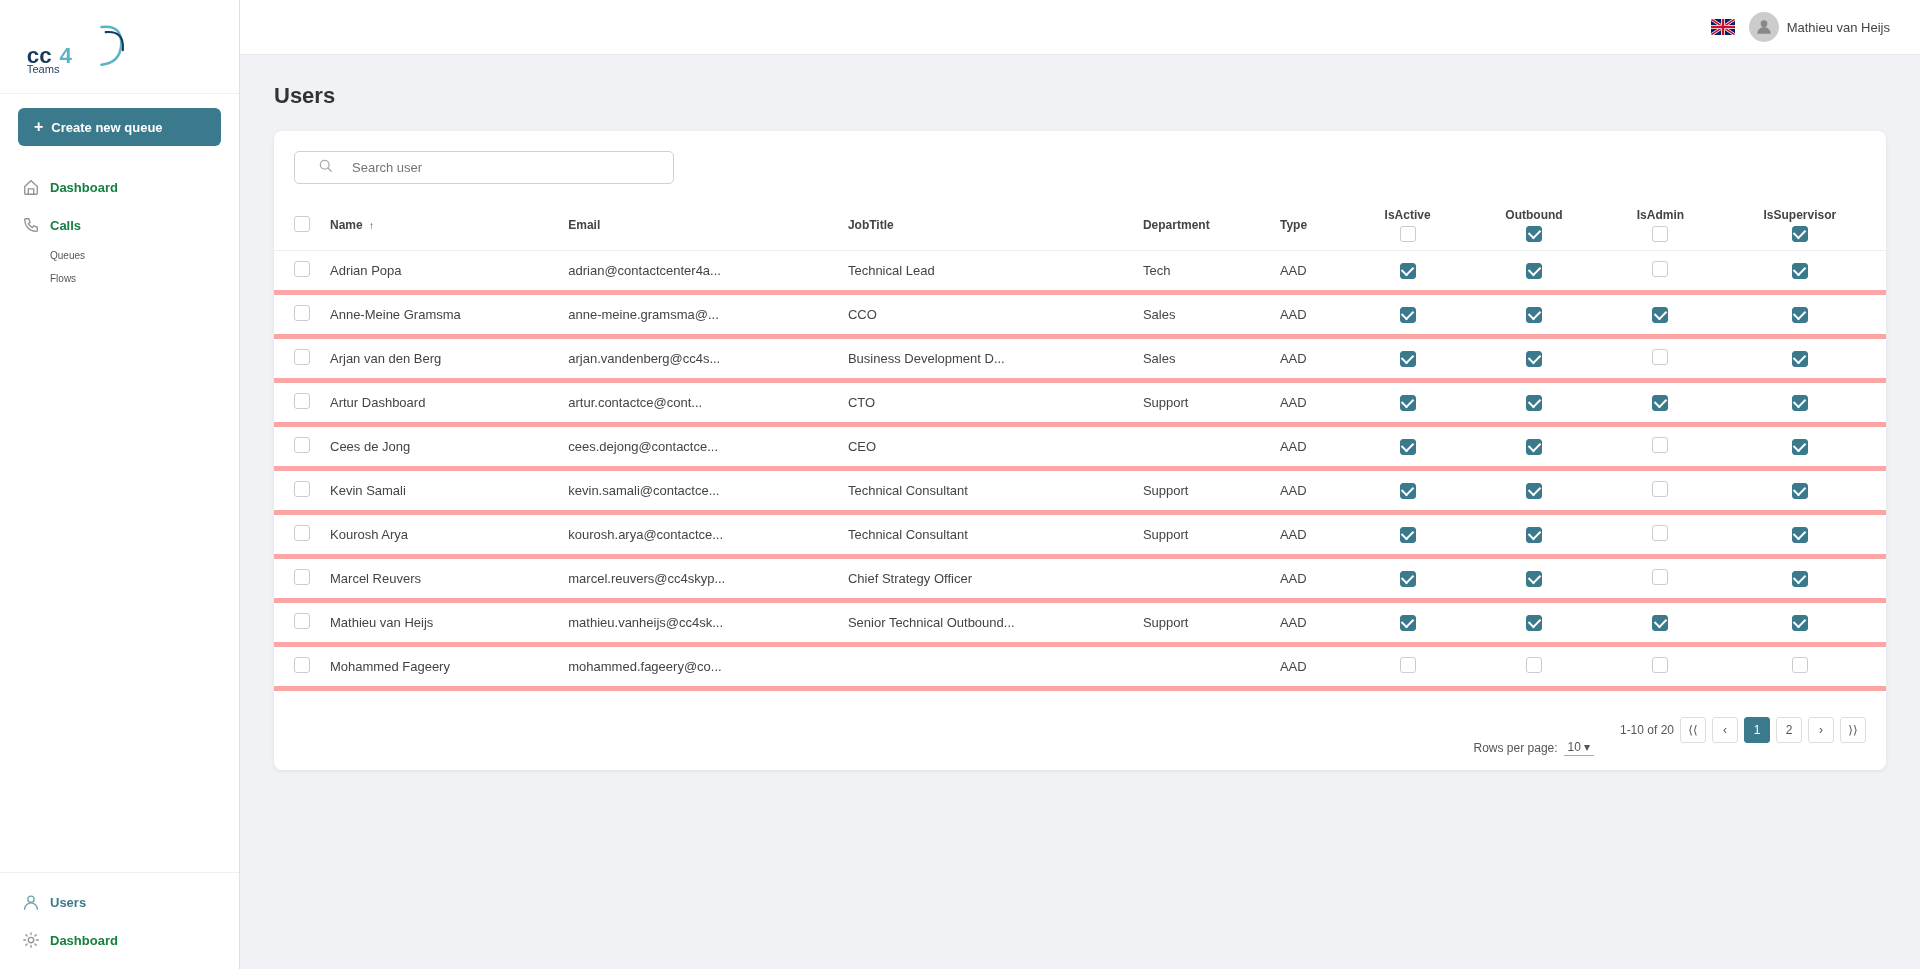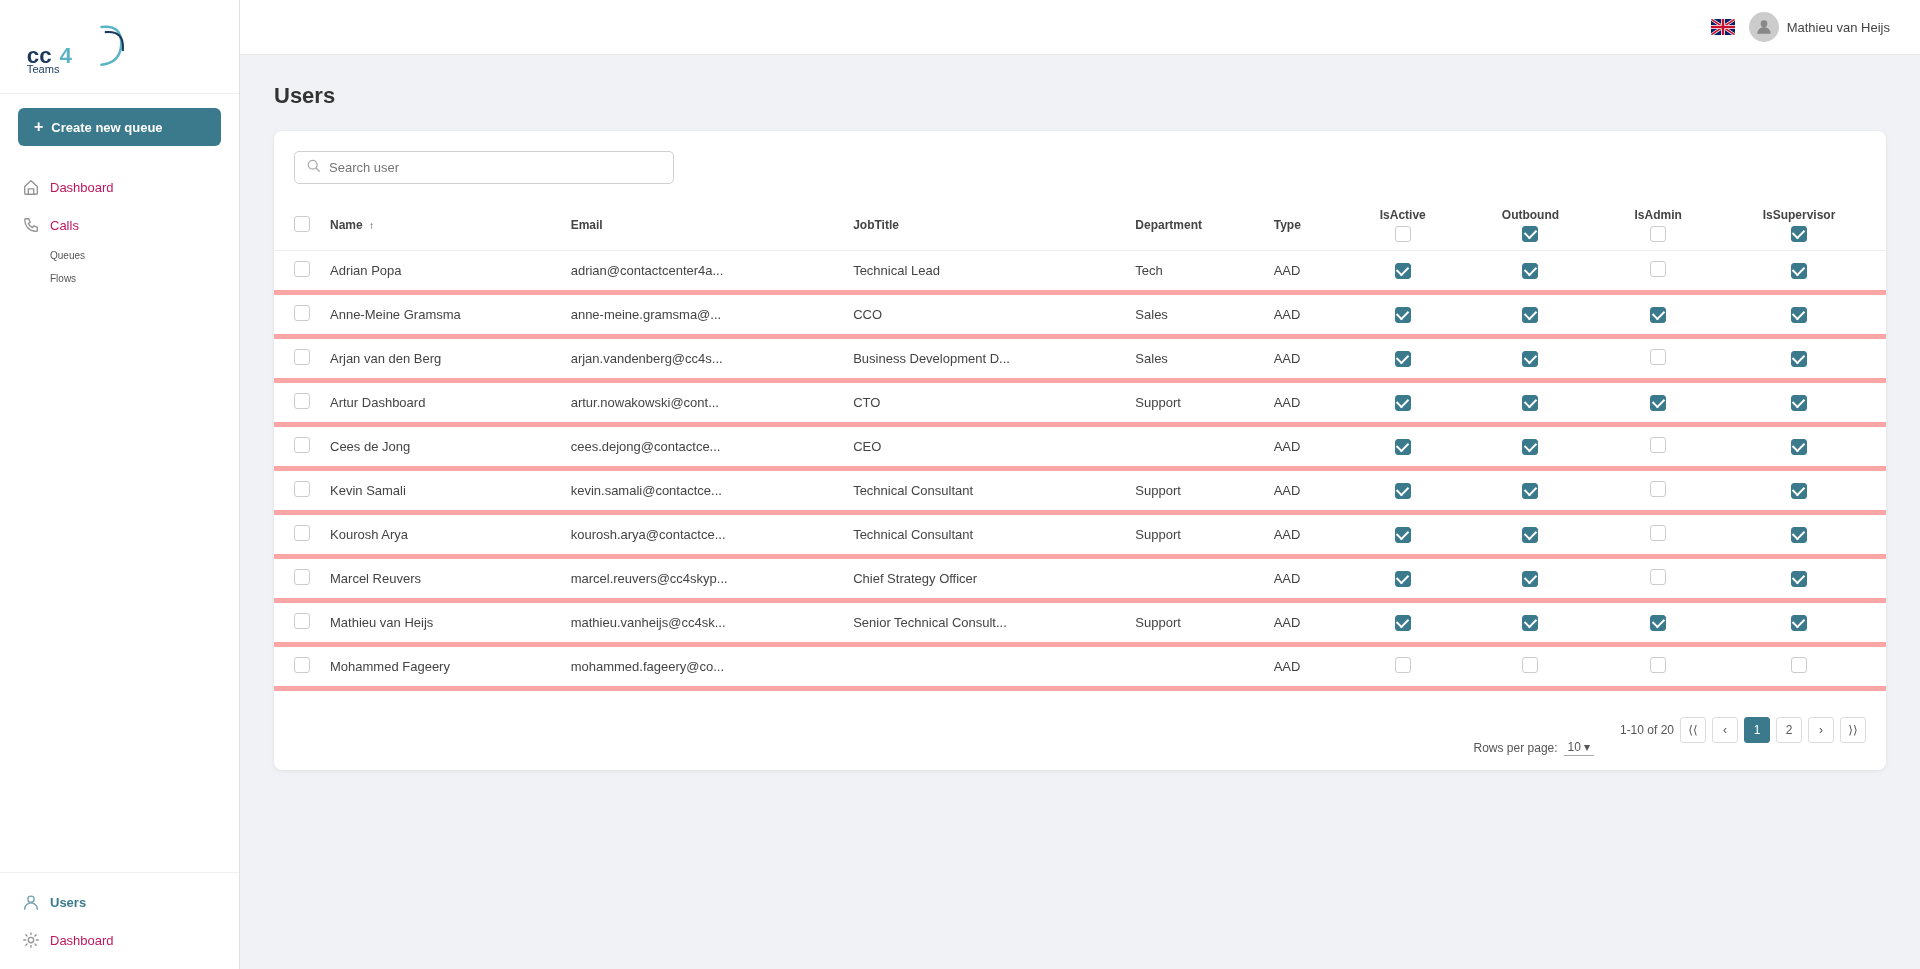--- a/index.html
+++ b/index.html
@@ -35,24 +35,25 @@
       gap: 8px;
       width: calc(100% - 36px);
     }
     .nav-section { padding: 8px 0; flex: 1; }
     .nav-item {
       display: flex;
       align-items: center;
       gap: 10px;
       padding: 10px 22px;
       cursor: pointer;
-      color: #be185d;
+      color: #15803d;
       font-size: 13px;
       border-radius: 0;
       transition: background 0.15s;
+      font-weight: bold;
     }
     .nav-item.active { color: #3a7a8c; font-weight: 600; }
     .nav-item .nav-icon { width: 18px; height: 18px; opacity: 0.7; flex-shrink: 0; }
     .nav-sub { padding-left: 50px; color: #555; font-size: 10px; padding-top: 6px; padding-bottom: 6px; cursor: pointer; }
     .sidebar-bottom { border-top: 1px solid #f0f0f0; padding: 10px 0; }
 
     
     #main {
       flex: 1;
       display: flex;
@@ -114,24 +115,24 @@
       padding: 20px 0 10px 0;
     }
     .search-bar-area {
       padding: 0 20px 16px 20px;
     }
     .search-input-wrap {
       display: flex;
       align-items: center;
       border: 1px solid #d0d0d0;
       border-radius: 5px;
-      padding: 7px 12px;
+      padding: 7px 24px;
       width: 380px;
       background: #fff;
-      gap: 8px;
+      gap: 19px;
     }
     .search-input-wrap input {
       border: none;
       outline: none;
       font-size: 13px;
       color: #555;
       width: 100%;
       background: transparent;
     }
     .search-icon { color: #aaa; font-size: 14px; }
@@ -415,21 +416,21 @@
               <td>Sales</td>
               <td>AAD</td>
               <td class="center"><div class="cb checked"></div></td>
               <td class="center"><div class="cb checked"></div></td>
               <td class="center"><div class="cb unchecked-light"></div></td>
               <td class="center" style="padding-right: 20px;"><div class="cb checked"></div></td>
             </tr>
             <tr>
               <td style="padding-left: 20px;"><div class="cb unchecked-light"></div></td>
               <td>Artur Dashboard</td>
-              <td>artur.nowakowski@cont...</td>
+              <td>artur.contactce@cont...</td>
               <td>CTO</td>
               <td>Support</td>
               <td>AAD</td>
               <td class="center"><div class="cb checked"></div></td>
               <td class="center"><div class="cb checked"></div></td>
               <td class="center"><div class="cb checked"></div></td>
               <td class="center" style="padding-right: 20px;"><div class="cb checked"></div></td>
             </tr>
             <tr>
               <td style="padding-left: 20px;"><div class="cb unchecked-light"></div></td>
@@ -476,21 +477,21 @@
               <td>AAD</td>
               <td class="center"><div class="cb checked"></div></td>
               <td class="center"><div class="cb checked"></div></td>
               <td class="center"><div class="cb unchecked-light"></div></td>
               <td class="center" style="padding-right: 20px;"><div class="cb checked"></div></td>
             </tr>
             <tr>
               <td style="padding-left: 20px;"><div class="cb unchecked-light"></div></td>
               <td>Mathieu van Heijs</td>
               <td>mathieu.vanheijs@cc4sk...</td>
-              <td>Senior Technical Consult...</td>
+              <td>Senior Technical Outbound...</td>
               <td>Support</td>
               <td>AAD</td>
               <td class="center"><div class="cb checked"></div></td>
               <td class="center"><div class="cb checked"></div></td>
               <td class="center"><div class="cb checked"></div></td>
               <td class="center" style="padding-right: 20px;"><div class="cb checked"></div></td>
             </tr>
             <tr>
               <td style="padding-left: 20px;"><div class="cb unchecked-light"></div></td>
               <td>Mohammed Fageery</td>

